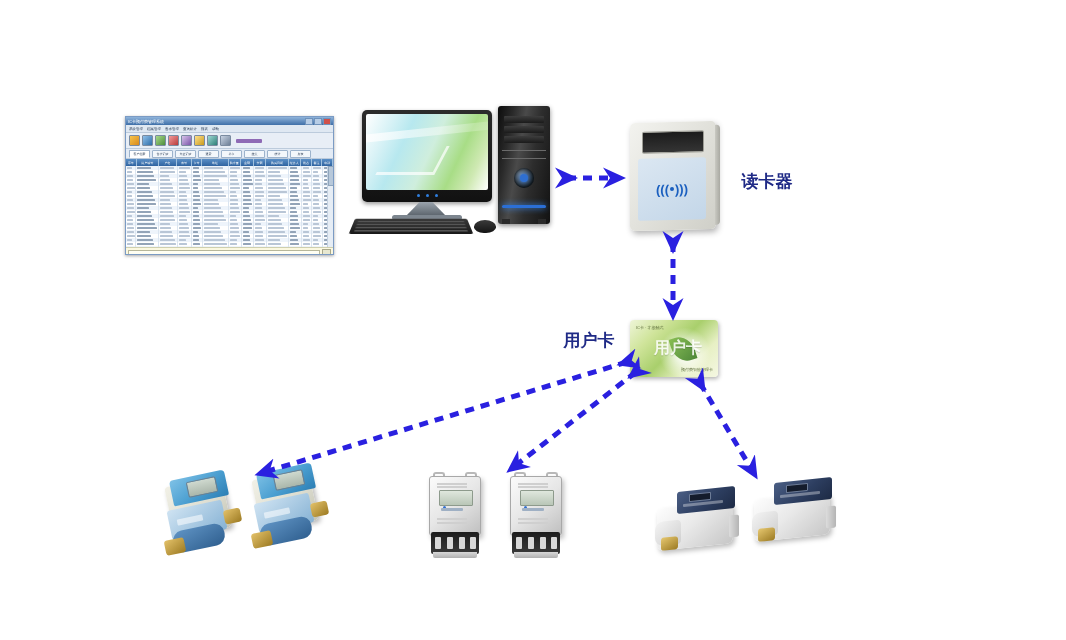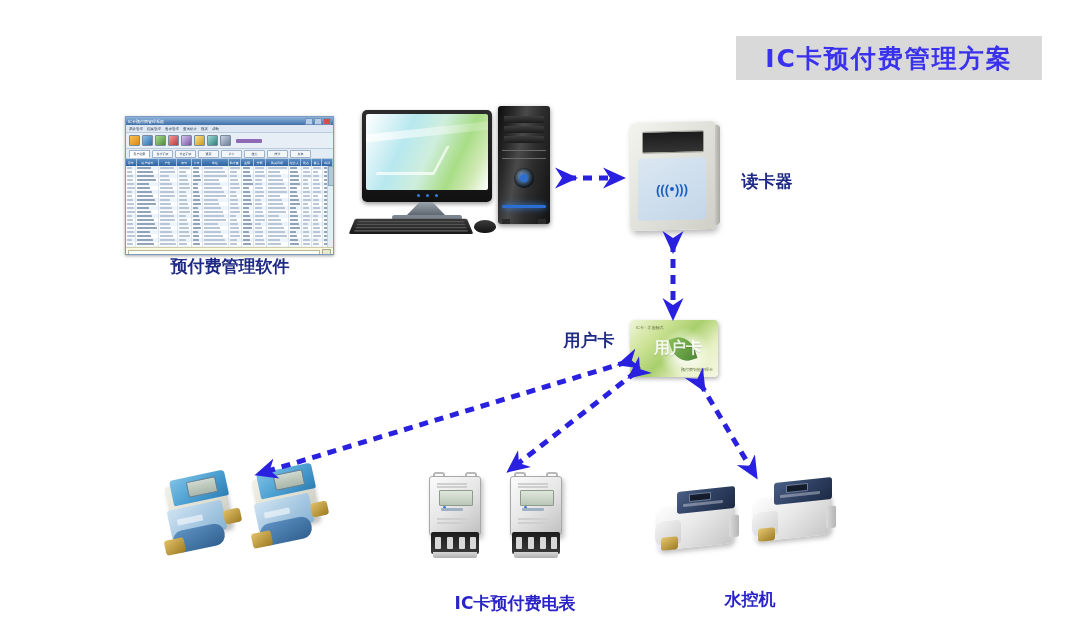--- a/index.html
+++ b/index.html
@@ -307,23 +307,20 @@
   .wctrl .flange{position:absolute;right:2px;top:28px;width:10px;height:22px;background:linear-gradient(to right,#dcdcdc,#b4b4b4);border-radius:2px;transform:skewY(-6deg);}
 
   
   #arrows{position:absolute;left:0;top:0;width:1066px;height:640px;pointer-events:none;}
 </style>
 </head>
 <body>
 
 <div id="stage">
 
-  <div class="title-banner">
-    <span class="txt">IC卡预付费管理方案</span>
-  </div>
 
   <div class="sw-window">
     <div class="sw-titlebar">
       <span class="t">IC卡预付费管理系统</span>
       <span class="sw-wbtns">
         <i class="sw-wbtn"></i>
         <i class="sw-wbtn"></i>
         <i class="sw-wbtn close"></i>
       </span>
     </div>
@@ -1274,21 +1271,20 @@
       <div class="sw-vscroll">
         <div class="thumb"></div>
       </div>
     </div>
     <div class="sw-statusarea">
       <span class="sw-searchbox"></span>
       <span class="sw-searchbtn"></span>
     </div>
 
   </div>
-  <div class="caption" style="left:130px;top:255px;width:200px;">预付费管理软件</div>
 
   <div class="pc">
     <div class="monitor">
       <div class="screen"></div>
       <div class="monitor-chin">
         <i></i>
         <i></i>
         <i></i>
       </div>
     </div>
@@ -1387,41 +1383,39 @@
     <span class="ln" style="top:46px;"></span>
     <span class="ln" style="top:50px;"></span>
     <span class="terminal">
       <i style="left:4px;"></i>
       <i style="left:16px;"></i>
       <i style="left:28px;"></i>
       <i style="left:39px;"></i>
     </span>
     <span class="bottomcap"></span>
   </div>
-  <div class="caption blue" style="left:415px;top:592px;width:200px;">IC卡预付费电表</div>
 
   <div class="wctrl" style="left:655px;top:487px;">
     <span class="base"></span>
     <span class="knob"></span>
     <span class="top"></span>
     <span class="disp"></span>
     <span class="rfline"></span>
     <span class="brass"></span>
     <span class="flange"></span>
   </div>
   <div class="wctrl" style="left:752px;top:478px;">
     <span class="base"></span>
     <span class="knob"></span>
     <span class="top"></span>
     <span class="disp"></span>
     <span class="rfline"></span>
     <span class="brass"></span>
     <span class="flange"></span>
   </div>
-  <div class="caption blue" style="left:680px;top:588px;width:140px;">水控机</div>
 
   <svg id="arrows" viewBox="0 0 1066 640">
     <defs>
       <marker id="ah" markerWidth="5" markerHeight="5" refX="2.4" refY="2.5" orient="auto" markerUnits="strokeWidth">
         <path d="M0,0.4 L4.6,2.5 L0,4.6 L1.4,2.5 Z" fill="#2a20e0"></path>
       </marker>
     </defs>
     <g stroke="#2a20e0" stroke-width="5" stroke-dasharray="9,7" marker-start="url(#ah)" marker-end="url(#ah)" fill="none" stroke-linecap="butt">
       <line x1="567" y1="178" x2="615" y2="178"></line>
       <line x1="673" y1="243" x2="673" y2="310"></line>

